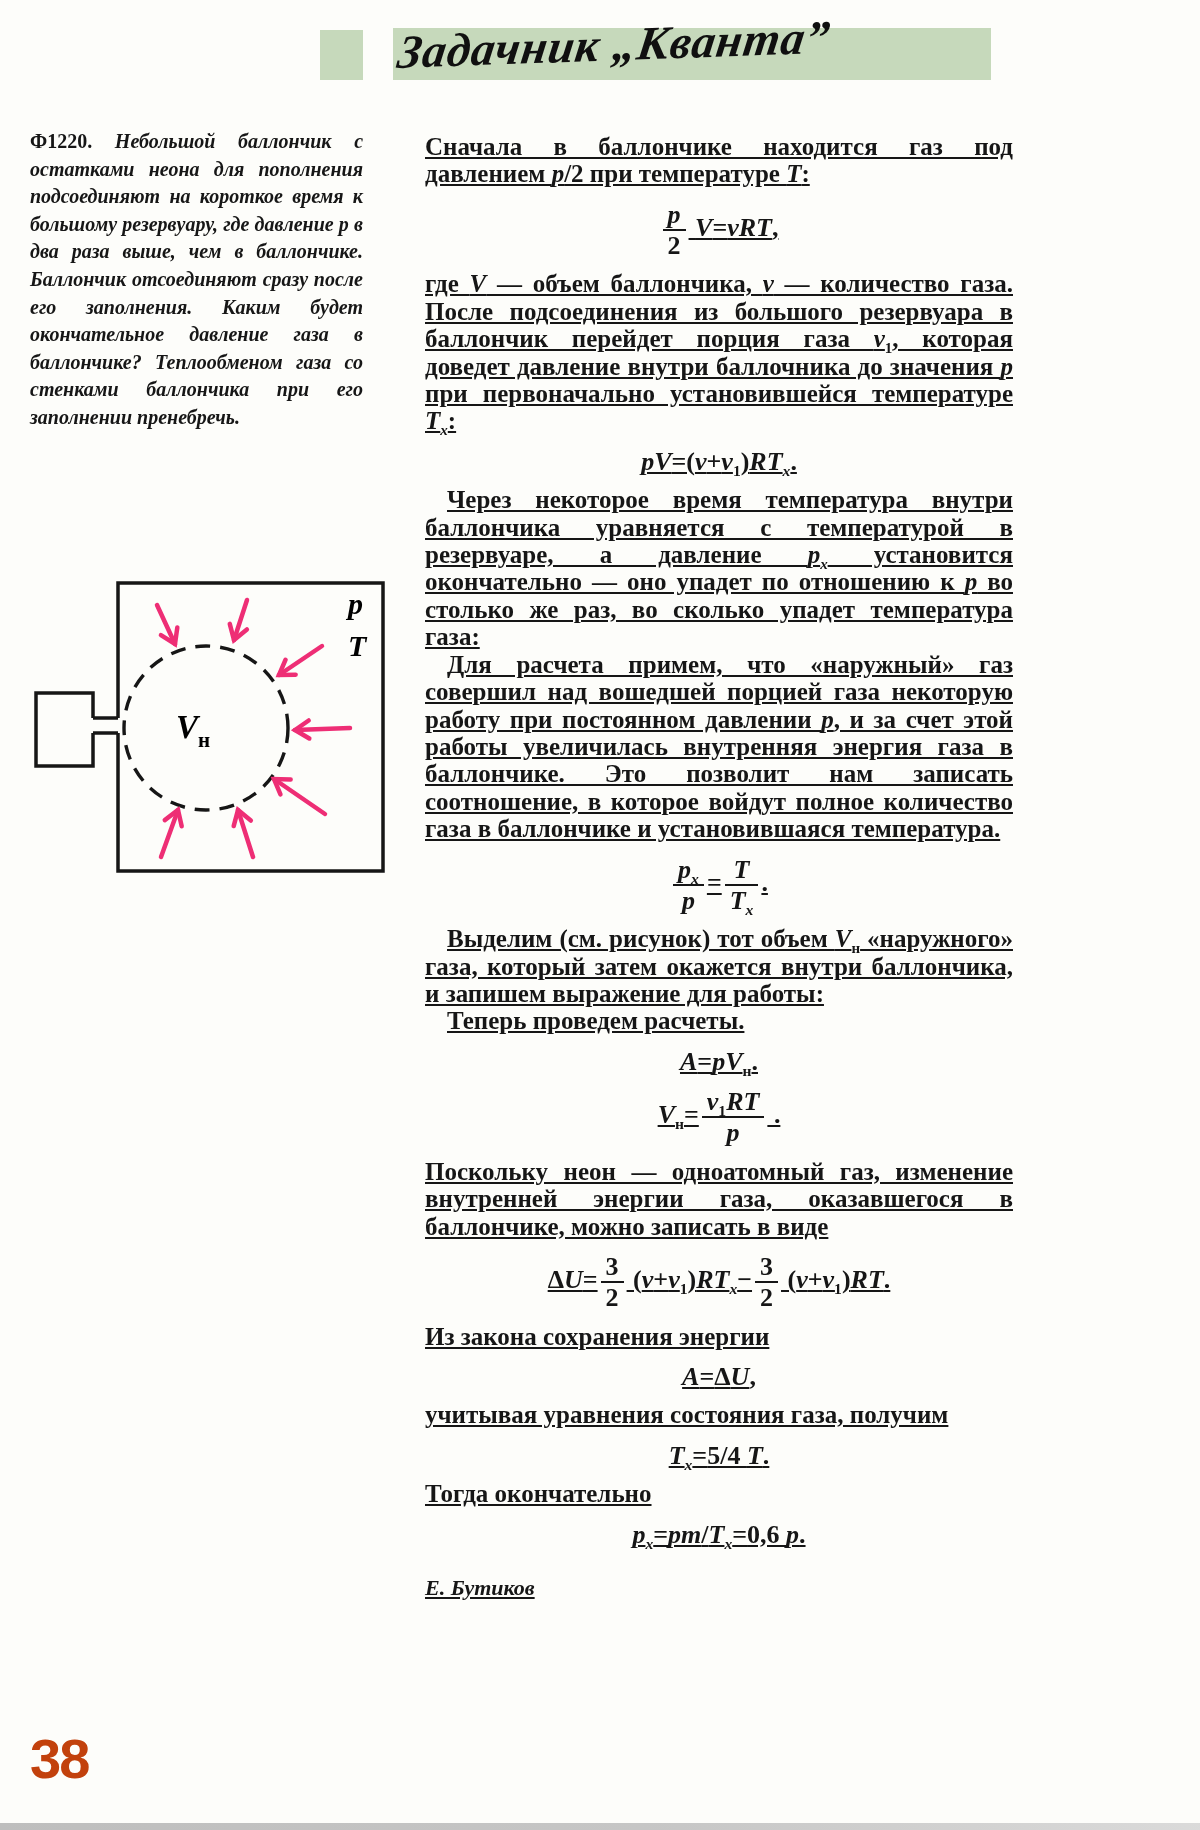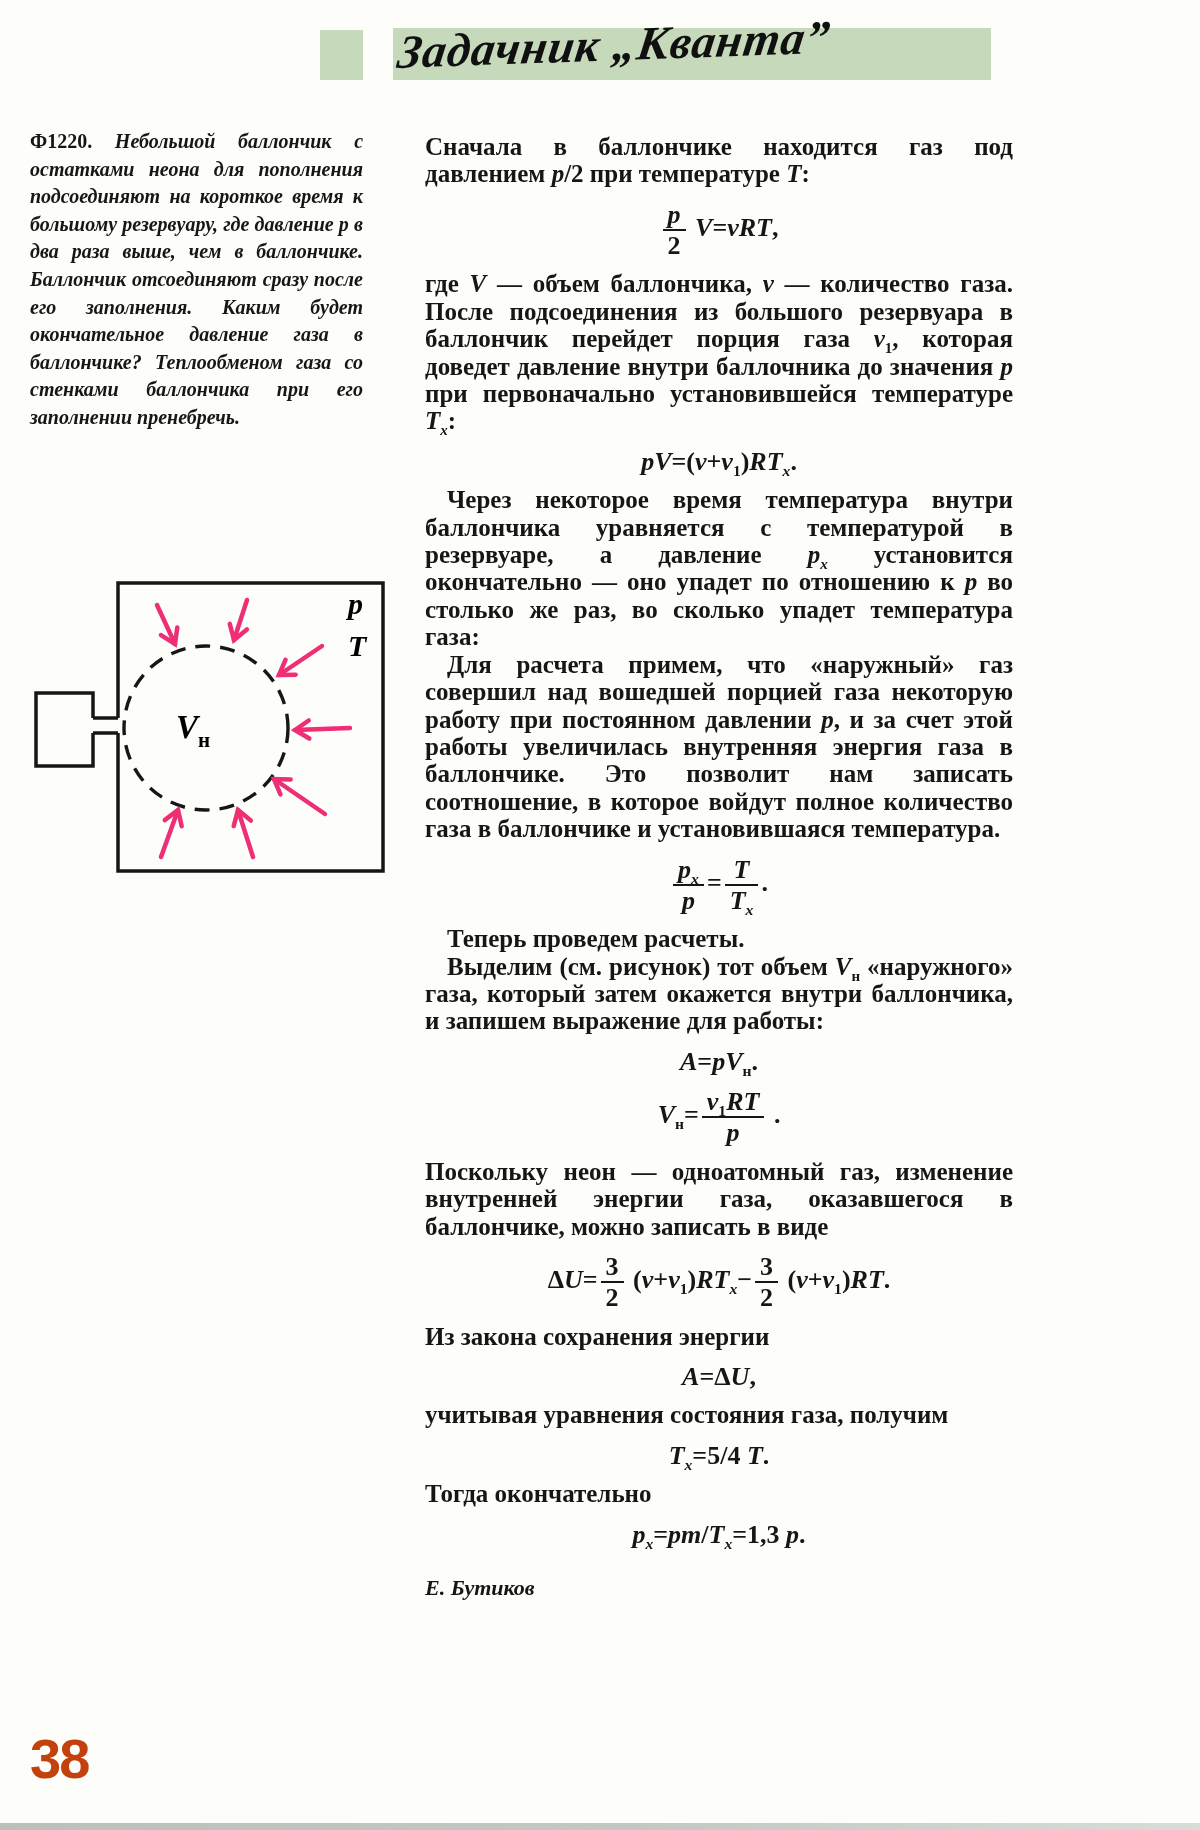--- a/index.html
+++ b/index.html
@@ -21,21 +21,21 @@
   #problem{position:absolute;left:30px;top:128px;width:333px;text-align:justify;
       font-size:20px;line-height:27.6px;font-weight:bold;}
   #problem .num{font-style:normal;}
   #problem .stmt{font-style:italic;}
 
   
   #figure{position:absolute;left:28px;top:578px;width:372px;height:302px;}
 
   
   #solution{position:absolute;left:425px;top:133px;width:588px;font-size:25px;
-      line-height:27.4px;font-weight:bold;}
+      line-height:27.4px;font-weight:bold;text-decoration:underline;}
   #solution p{margin:0;text-align:justify;}
   #solution p.ind{text-indent:22px;}
   .formula{text-align:center;font-size:26px;margin:13px 0 11px 0;font-weight:bold;}
   .frac{display:inline-block;vertical-align:middle;text-align:center;margin:0 3px;}
   .frac .fnum{display:block;border-bottom:2.5px solid #161616;padding:0 5px 1px 5px;line-height:1.05;}
   .frac .fden{display:block;padding:1px 5px 0 5px;line-height:1.05;}
   #signature{margin-top:26px;text-align:left;padding-right:12px;font-size:22px;
       font-style:italic;font-weight:bold;}
 
   
@@ -101,22 +101,22 @@
 
   <div class="formula"><span class="it">pV</span><span>=(</span><span class="it">ν</span><span>+</span><span class="it">ν</span><sub>1</sub><span>)</span><span class="it">RT</span><sub class="it">x</sub><span>.</span></div>
 
   <p class="ind"><span>Через некоторое время температура внутри баллончика уравняется с температурой в резервуаре, а давление </span><span class="it">p</span><sub class="it">x</sub><span> установится окончательно — оно упадет по отношению к </span><span class="it">p</span><span> во столько же раз, во сколько упадет температура газа:</span></p>
   <p class="ind"><span>Для расчета примем, что «наружный» газ совершил над вошедшей порцией газа некоторую работу при постоянном давлении </span><span class="it">p</span><span>, и за счет этой работы увеличилась внутренняя энергия газа в баллончике. Это позволит нам записать соотношение, в которое войдут полное количество газа в баллончике и установившаяся температура.</span></p>
 
   <div class="formula">
     <span class="frac"><span class="fnum"><span class="it">p</span><sub class="it">x</sub></span><span class="fden"><span class="it">p</span></span></span><span><span>=</span></span><span class="frac"><span class="fnum"><span class="it">T</span></span><span class="fden"><span class="it">T</span><sub class="it">x</sub></span></span><span><span>.</span></span>
   </div>
 
+  <p class="ind"><span>Выделим (см. рисунок) тот объем </span><span class="it">V</span><sub>н</sub><span> «наружного» газа, который затем окажется внутри баллончика, и запишем выражение для работы:</span></p>
   <p class="ind"><span>Теперь проведем расчеты.</span></p>
-  <p class="ind"><span>Выделим (см. рисунок) тот объем </span><span class="it">V</span><sub>н</sub><span> «наружного» газа, который затем окажется внутри баллончика, и запишем выражение для работы:</span></p>
 
   <div class="formula"><span class="it">A</span><span>=</span><span class="it">pV</span><sub>н</sub><span>.</span></div>
 
 
   <div class="formula">
     <span><span class="it">V</span><sub>н</sub><span>=</span></span><span class="frac"><span class="fnum"><span class="it">ν</span><sub>1</sub><span class="it">RT</span></span><span class="fden"><span class="it">p</span></span></span><span><span> .</span></span>
   </div>
 
   <p><span>Поскольку неон — одноатомный газ, изменение внутренней энергии газа, оказавшегося в баллончике, можно записать в виде</span></p>
 
@@ -127,19 +127,19 @@
   <p><span>Из закона сохранения энергии</span></p>
 
   <div class="formula"><span class="it">A</span><span>=</span><span>Δ</span><span class="it">U</span><span>,</span></div>
 
   <p><span>учитывая уравнения состояния газа, получим</span></p>
 
   <div class="formula"><span class="it">T</span><sub class="it">x</sub><span>=</span><span>5/4 </span><span class="it">T</span><span>.</span></div>
 
   <p><span>Тогда окончательно</span></p>
 
-  <div class="formula"><span class="it">p</span><sub class="it">x</sub><span>=</span><span class="it">pт</span><span>/</span><span class="it">T</span><sub class="it">x</sub><span>=</span><span>1,3 </span><span class="it">p</span><span>.</span></div>
+  <div class="formula"><span class="it">p</span><sub class="it">x</sub><span>=</span><span class="it">pт</span><span>/</span><span class="it">T</span><sub class="it">x</sub><span>=</span><span>0,6 </span><span class="it">p</span><span>.</span></div>
 
   <div id="signature">Е. Бутиков</div>
 </div>
 
 <div id="page-number">38</div>
 <div id="bottom-strip"></div>
 
 </body></html>

